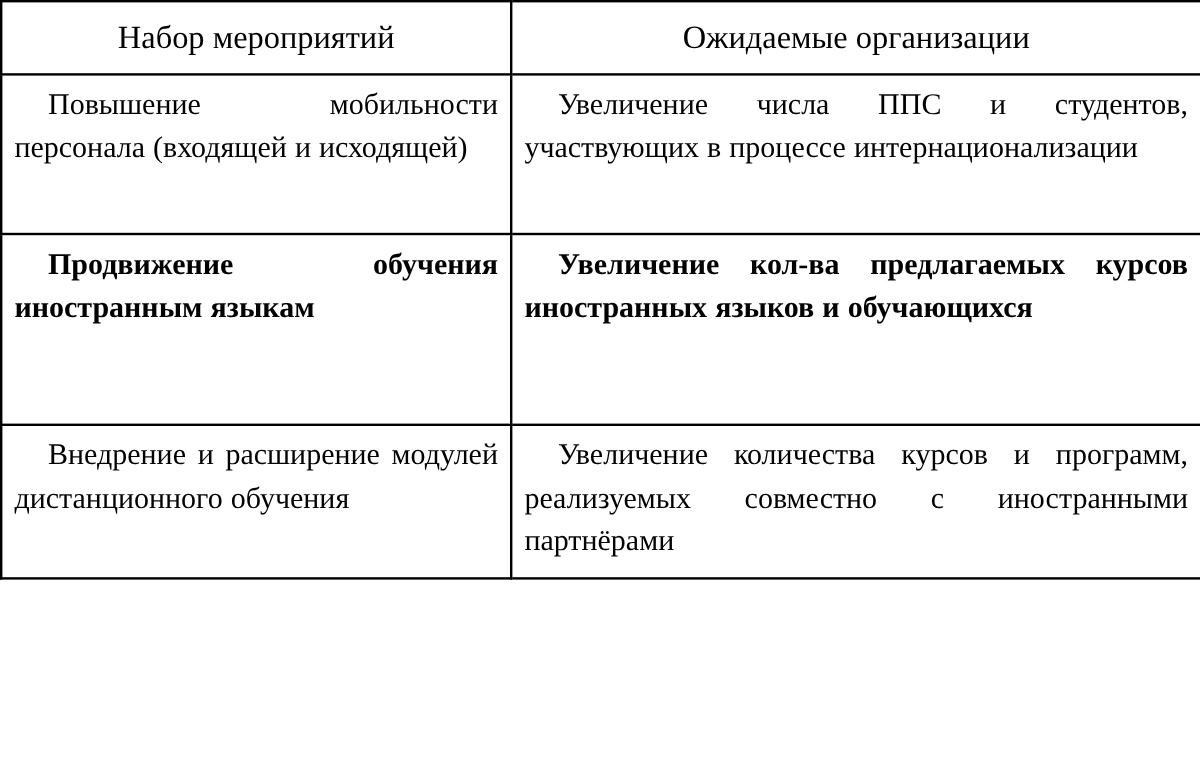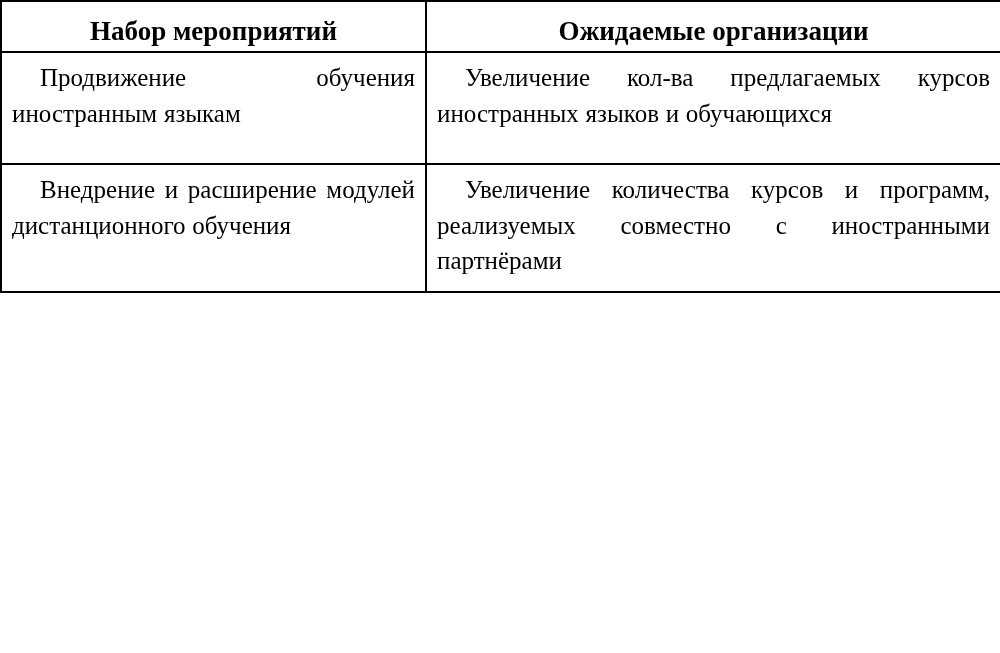--- a/index.html
+++ b/index.html
@@ -28,60 +28,64 @@
   table.doc-table col.col-2 { width: 575px; }
 
   table.doc-table th,
   table.doc-table td {
     border: 2px solid #000000;
     vertical-align: top;
     padding: 7px 10px 9px 10px;
     box-sizing: border-box;
   }
   table.doc-table th {
-    font-weight: bold;
+    font-weight: normal;
     font-size: 27px;
     line-height: 1.2;
     padding-top: 13px;
-    padding-bottom: 4px;
+    padding-bottom: 14px;
   }
   table.doc-table td {
     font-size: 25px;
     line-height: 1.42;
     text-align: justify;
     text-align-last: left;
     text-indent: 28px;
     hyphens: manual;
     word-spacing: 0.02em;
   }
   td.cell-right {
     text-indent: 28px;
   }
   .row-1 td { height: 133px; }
   .row-2 td { height: 119px; }
   .row-3 td { height: 88px; }
-  .row-4 td { height: 112px; }
+  .row-4 td { height: 159px; font-weight: bold; }
   .row-5 td { height: 128px; }
 </style>
 </head>
 <body>
 
 <div class="table-wrap">
   <table class="doc-table">
     <colgroup>
       <col class="col-1">
       <col class="col-2">
     </colgroup>
     <thead>
       <tr>
         <th>Набор мероприятий</th>
         <th>Ожидаемые организации</th>
       </tr>
     </thead>
     <tbody>
+      <tr class="row-1">
+        <td class="cell-left">Повышение мобильно­сти персонала (входящей и исходящей)</td>
+        <td class="cell-right">Увеличение числа ППС и студен­тов, участвующих в процессе интерна­ционализации</td>
+      </tr>
       <tr class="row-4">
         <td class="cell-left">Продвижение обучения иностранным языкам</td>
         <td class="cell-right">Увеличение кол-ва предлагаемых курсов иностранных языков и обуча­ющихся</td>
       </tr>
       <tr class="row-5">
         <td class="cell-left">Внедрение и расширение модулей дистанционного обучения</td>
         <td class="cell-right">Увеличение количества курсов и программ, реализуемых совместно с иностранными партнёрами</td>
       </tr>
     </tbody>
   </table>

